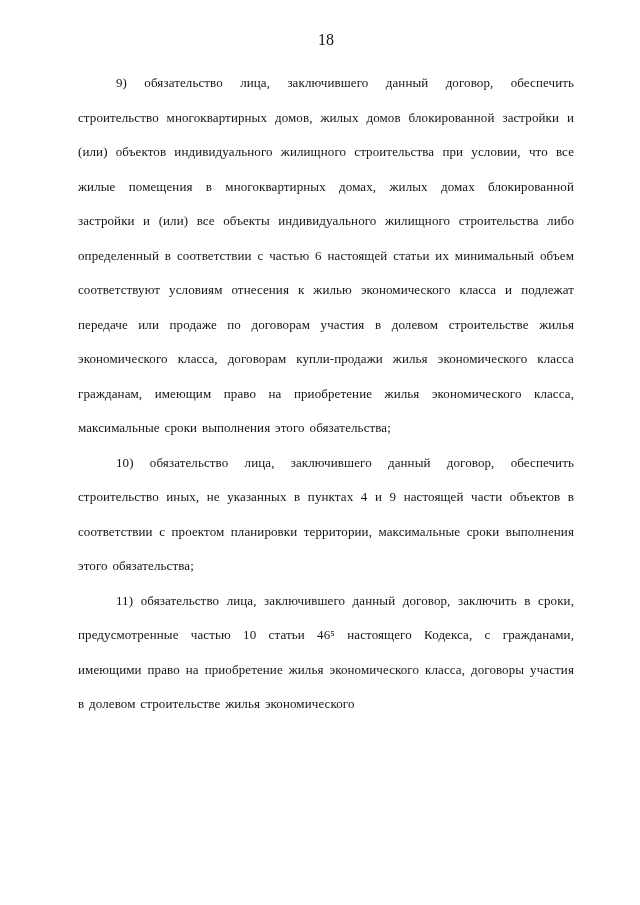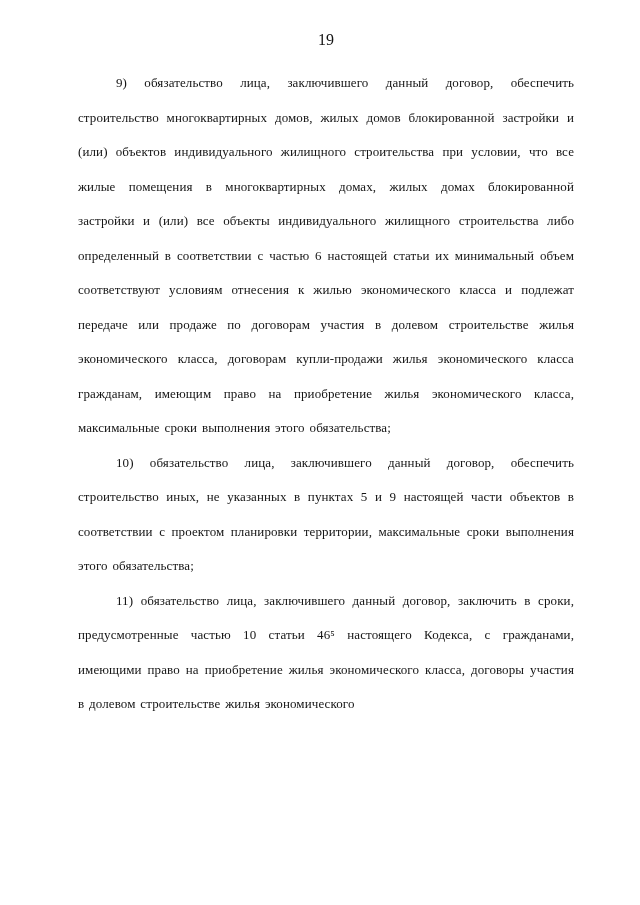--- a/index.html
+++ b/index.html
@@ -37,20 +37,20 @@
     text-align: justify;
     text-indent: 38px;
     word-spacing: 1.5px;
     letter-spacing: 0.1px;
   }
 </style>
 </head>
 <body>
 
 <div class="page">
-  <div class="page-number">19</div>
+  <div class="page-number">18</div>
 
   <div class="content">
     <p class="para">9) обязательство лица, заключившего данный договор, обеспечить строительство многоквартирных домов, жилых домов блокированной застройки и (или) объектов индивидуального жилищного строительства при условии, что все жилые помещения в многоквартирных домах, жилых домах блокированной застройки и (или) все объекты индивидуального жилищного строительства либо определенный в соответствии с частью 6 настоящей статьи их минимальный объем соответствуют условиям отнесения к жилью экономического класса и подлежат передаче или продаже по договорам участия в долевом строительстве жилья экономического класса, договорам купли-продажи жилья экономического класса гражданам, имеющим право на приобретение жилья экономического класса, максимальные сроки выполнения этого обязательства;</p>
-    <p class="para">10) обязательство лица, заключившего данный договор, обеспечить строительство иных, не указанных в пунктах 5 и 9 настоящей части объектов в соответствии с проектом планировки территории, максимальные сроки выполнения этого обязательства;</p>
+    <p class="para">10) обязательство лица, заключившего данный договор, обеспечить строительство иных, не указанных в пунктах 4 и 9 настоящей части объектов в соответствии с проектом планировки территории, максимальные сроки выполнения этого обязательства;</p>
     <p class="para">11) обязательство лица, заключившего данный договор, заключить в сроки, предусмотренные частью 10 статьи 46⁵ настоящего Кодекса, с гражданами, имеющими право на приобретение жилья экономического класса, договоры участия в долевом строительстве жилья экономического</p>
   </div>
 </div>
 
 </body></html>

